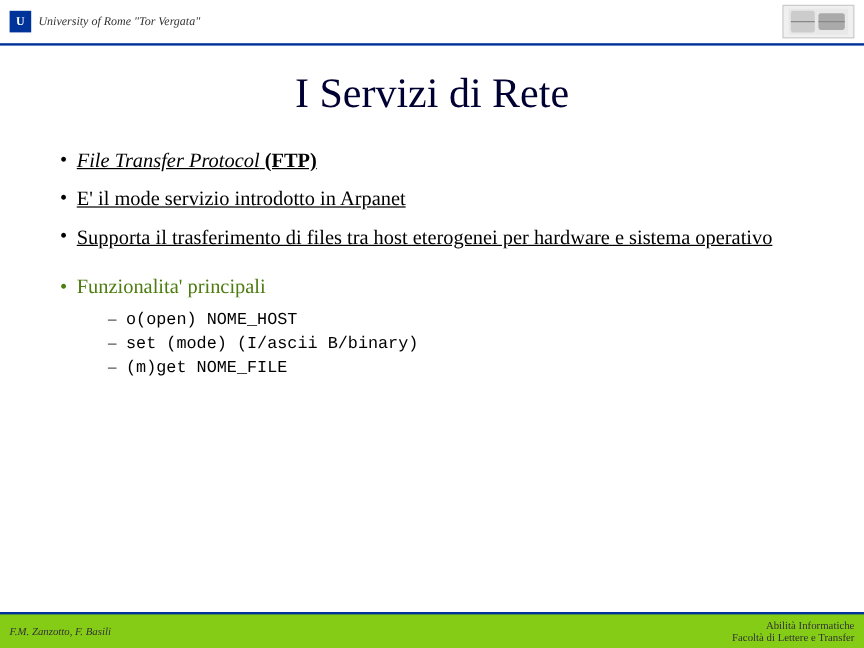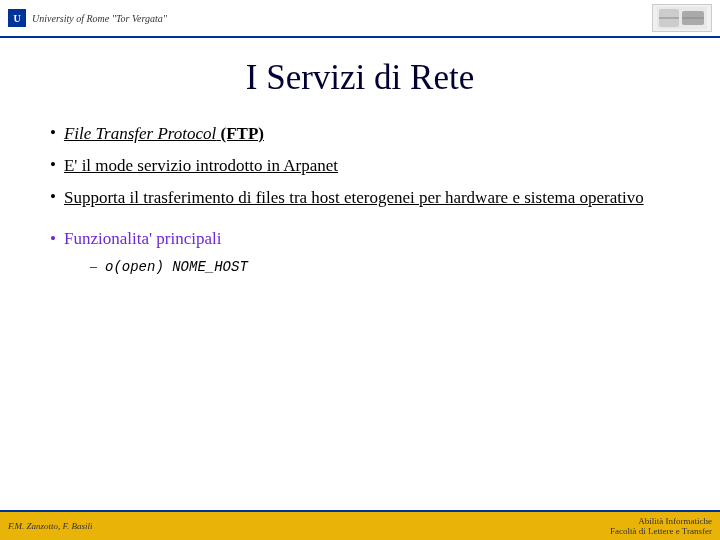--- a/index.html
+++ b/index.html
@@ -118,21 +118,21 @@
     .bold {
       font-weight: bold;
     }
 
     #funzionalita-section {
       margin-bottom: 16px;
     }
 
     #funzionalita-title {
       font-size: 17px;
-      color: #6d28d9;
+      color: #4d7c0f;
       margin-bottom: 10px;
       font-family: 'Times New Roman', Times, serif;
       display: flex;
       align-items: center;
       gap: 8px;
     }
 
     #funzionalita-title::before {
       content: "•";
     }
@@ -143,41 +143,40 @@
     }
 
     .mono-list li {
       font-family: 'Courier New', Courier, monospace;
       font-size: 14px;
       color: #000;
       margin-bottom: 4px;
       display: flex;
       align-items: center;
       gap: 8px;
-      font-style: italic;
     }
 
     .mono-list li::before {
       content: "–";
       font-family: 'Times New Roman', serif;
       font-size: 14px;
     }
 
     
     #bottom-bar {
       position: absolute;
       bottom: 0;
       left: 0;
       right: 0;
       border-top: 2px solid #003399;
       display: flex;
       justify-content: space-between;
       align-items: center;
       padding: 4px 8px;
-      background: #eab308;
+      background: #84cc16;
     }
 
     #bottom-left {
       font-size: 9px;
       color: #333;
       font-style: italic;
     }
 
     #bottom-right {
       font-size: 9px;
@@ -224,20 +223,26 @@
       <span class="bullet-item-text">Supporta il trasferimento di files tra host eterogenei per hardware e sistema operativo</span>
     </li>
   </ul>
 
   <div id="funzionalita-section">
     <div id="funzionalita-title">Funzionalita' principali</div>
     <ul class="mono-list">
       <li>
         <span>o(open) NOME_HOST</span>
       </li>
+      <li>
+        <span>set (mode) (I/ascii B/binary)</span>
+      </li>
+      <li>
+        <span>(m)get NOME_FILE</span>
+      </li>
     </ul>
   </div>
 
 </div>
 
 <div id="bottom-bar">
   <div id="bottom-left">F.M. Zanzotto, F. Basili</div>
   <div id="bottom-right">
     <div>Abilità Informatiche</div>
     <div>Facoltà di Lettere e Transfer</div>

